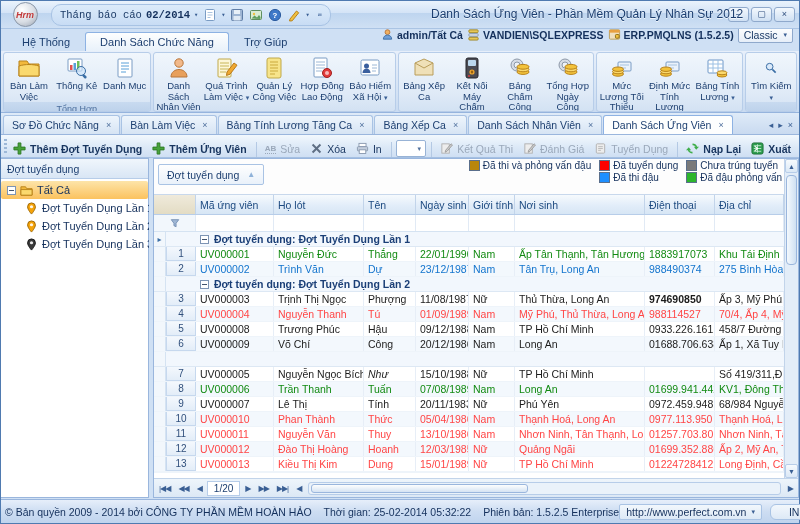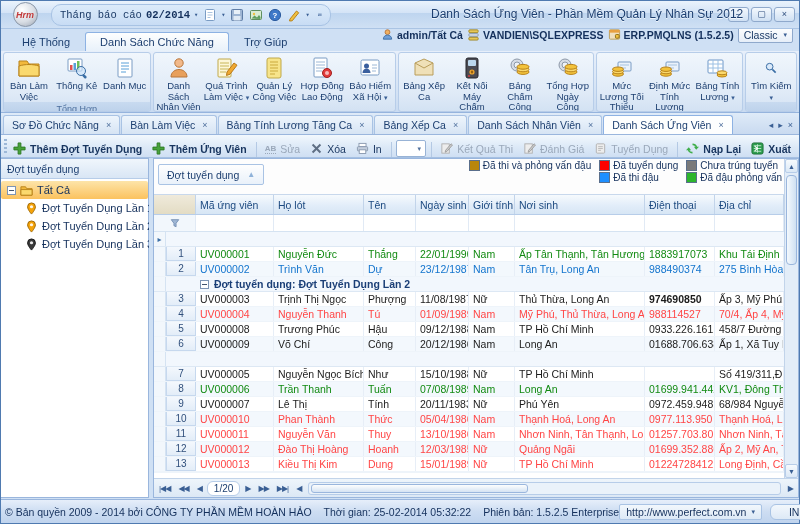--- a/index.html
+++ b/index.html
@@ -131,21 +131,21 @@
   .vscroll { width:14px; flex:0 0 14px; display:flex; flex-direction:column; background:#e3edf8; border-left:1px solid #c2d4ea; }
   .varrow { height:14px; flex:0 0 14px; display:flex; align-items:center; justify-content:center; font-size:7px; color:#3a5f94;
     background:linear-gradient(#f6fafd,#dbe8f6); border:1px solid #b7cde9; border-radius:2px; }
   .vtrack { flex:1; position:relative; }
   .vthumb { position:absolute; left:1px; right:1px; top:2px; height:90px; border-radius:4px;
     background:linear-gradient(90deg,#f4f9fd,#cfe0f2); border:1px solid #9ab6dd; }
 
   .pager { height:19px; flex:0 0 19px; display:flex; align-items:center; gap:2px; background:linear-gradient(#eef5fb,#dce8f5);
     border-top:1px solid #c2d4ea; padding:0 2px; font-size:8px; color:#3a5f94; }
   .pbtn { padding:0 3px; letter-spacing:-1px; white-space:nowrap; }
-  .pagebox { font-size:10px; padding:0 6px; color:#1d3f70; background:#fff; border:1px solid #b7cde9; border-radius:6px; height:15px; line-height:13px; }
+  .pagebox { font-size:10px; padding:0 6px; color:#1d3f70; background:#fff; border:1px solid #b7cde9; border-radius:0; height:15px; line-height:13px; }
   .htrack { flex:1; height:13px; background:#eaf2fa; border:1px solid #b7cde9; border-radius:3px; position:relative; margin:0 2px; }
   .hthumb { position:absolute; left:2px; top:1px; bottom:1px; width:46%; border-radius:3px;
     background:linear-gradient(#fdfefe,#d5e3f3); border:1px solid #9ab6dd; }
 
   
   .statusbar { height:24px; flex:0 0 24px; display:flex; align-items:center; gap:0;
     background:linear-gradient(#e6eefa,#cdddf2 50%,#c0d4ee); border-top:1px solid #9ab6dd; font-size:10.5px; color:#14305c; padding:0 4px; }
   .ssep { width:1px; height:14px; background:#a9c0de; margin:0 6px; }
   .sseg { white-space:nowrap; }
   .surl { display:flex; align-items:center; gap:5px; background:linear-gradient(#f2f7fc,#dde9f6); border:1px solid #a9c3e4;
@@ -680,20 +680,24 @@
               <div class="fc" style="width: 53px; flex: 0 0 53px;"></div>
               <div class="fc" style="width: 46px; flex: 0 0 46px;"></div>
               <div class="fc" style="width: 130px; flex: 0 0 130px;"></div>
               <div class="fc" style="width: 70px; flex: 0 0 70px;"></div>
               <div class="fc" style="flex: 1 1 0%;"></div>
             </div>
           <div class="rows" id="grows">
               <div class="grow group">
                 <div class="ind">▸</div>
                 <div class="num" style="background:transparent;border-color:transparent;"></div>
+                <div class="gtxt">
+                  <span class="expbox"></span>
+                  <span>Đợt tuyển dụng: Đợt Tuyển Dụng Lần 1</span>
+                </div>
               </div>
               <div class="grow data">
                 <div class="ind"></div>
                 <div class="num">1</div>
                 <div class="cell" style="color:#128a12;width:78px;flex:0 0 78px;">UV000001</div>
                 <div class="cell" style="color:#128a12;width:90px;flex:0 0 90px;">Nguyễn Đức</div>
                 <div class="cell" style="color:#128a12;width:52px;flex:0 0 52px;">Thắng</div>
                 <div class="cell" style="color:#128a12;width:53px;flex:0 0 53px;">22/01/1990</div>
                 <div class="cell" style="color:#128a12;width:46px;flex:0 0 46px;">Nam</div>
                 <div class="cell" style="color:#128a12;width:130px;flex:0 0 130px;">Ấp Tân Thạnh, Tân Hương, ...</div>
@@ -770,21 +774,21 @@
               </div>
               <div class="grow group">
                 <div class="ind"></div>
                 <div class="num" style="background:transparent;border-color:transparent;"></div>
               </div>
               <div class="grow data">
                 <div class="ind"></div>
                 <div class="num">7</div>
                 <div class="cell" style="color:#1c1c1c;width:78px;flex:0 0 78px;">UV000005</div>
                 <div class="cell" style="color:#1c1c1c;width:90px;flex:0 0 90px;">Nguyễn Ngọc Bích</div>
-                <div class="cell" style="color:#1c1c1c;width:52px;flex:0 0 52px;">Như</div>
+                <div class="cell" style="color:#1c1c1c;width:52px;flex:0 0 52px;font-style:italic;">Như</div>
                 <div class="cell" style="color:#1c1c1c;width:53px;flex:0 0 53px;">15/10/1988</div>
                 <div class="cell" style="color:#1c1c1c;width:46px;flex:0 0 46px;">Nữ</div>
                 <div class="cell" style="color:#1c1c1c;width:130px;flex:0 0 130px;">TP Hồ Chí Minh</div>
                 <div class="cell" style="color:#1c1c1c;width:70px;flex:0 0 70px;"></div>
                 <div class="cell" style="color:#1c1c1c;flex:1;">Số 419/311,Đường Cách</div>
               </div>
               <div class="grow data alt">
                 <div class="ind"></div>
                 <div class="num">8</div>
                 <div class="cell" style="color:#128a12;width:78px;flex:0 0 78px;">UV000006</div>

